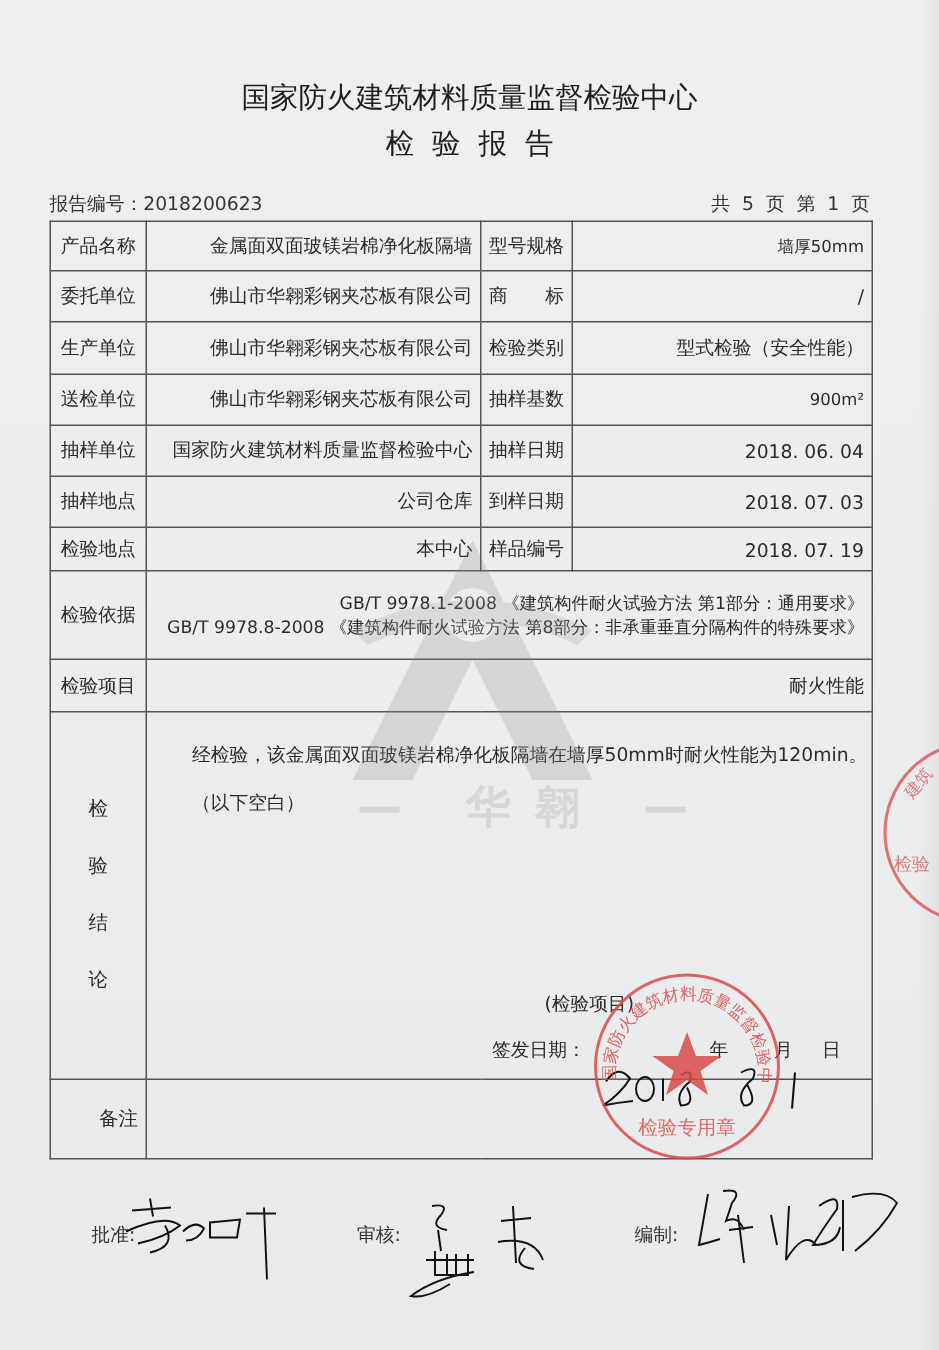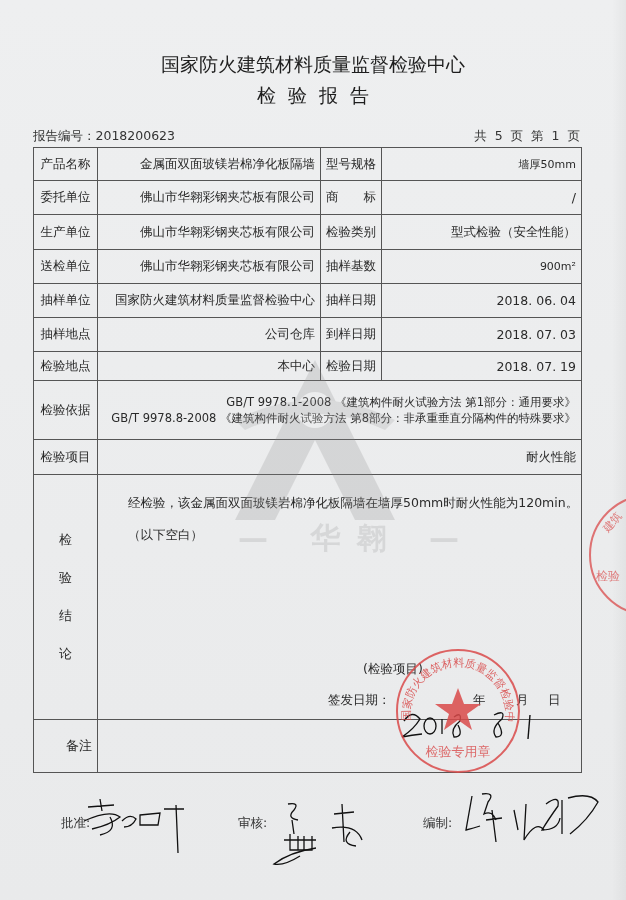--- a/index.html
+++ b/index.html
@@ -135,21 +135,21 @@
     </tr>
     <tr style="height:34px">
       <td class="lbl">抽样地点</td>
       <td class="val">公司仓库</td>
       <td class="lbl">到样日期</td>
       <td class="val">2018. 07. 03</td>
     </tr>
     <tr style="height:29px">
       <td class="lbl">检验地点</td>
       <td class="val">本中心</td>
-      <td class="lbl">检验日期</td>
+      <td class="lbl">样品编号</td>
       <td class="val">2018. 07. 19</td>
     </tr>
     <tr style="height:59px">
       <td class="lbl">检验依据</td>
       <td class="val multi" colspan="3">
         <div>GB/T 9978.1-2008 《建筑构件耐火试验方法 第1部分：通用要求》</div>
         <div>GB/T 9978.8-2008 《建筑构件耐火试验方法 第8部分：非承重垂直分隔构件的特殊要求》</div>
       </td>
     </tr>
     <tr style="height:35px">

